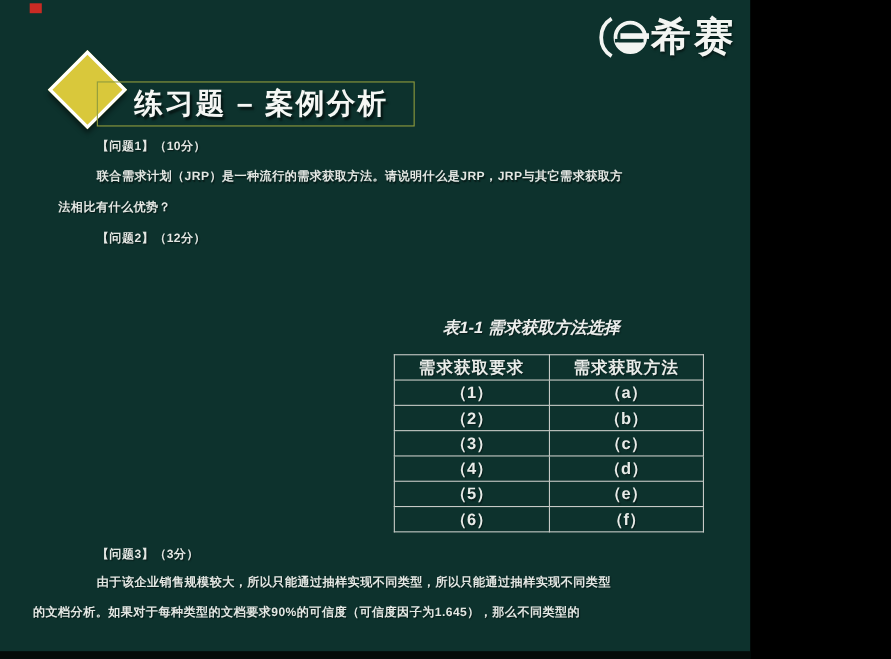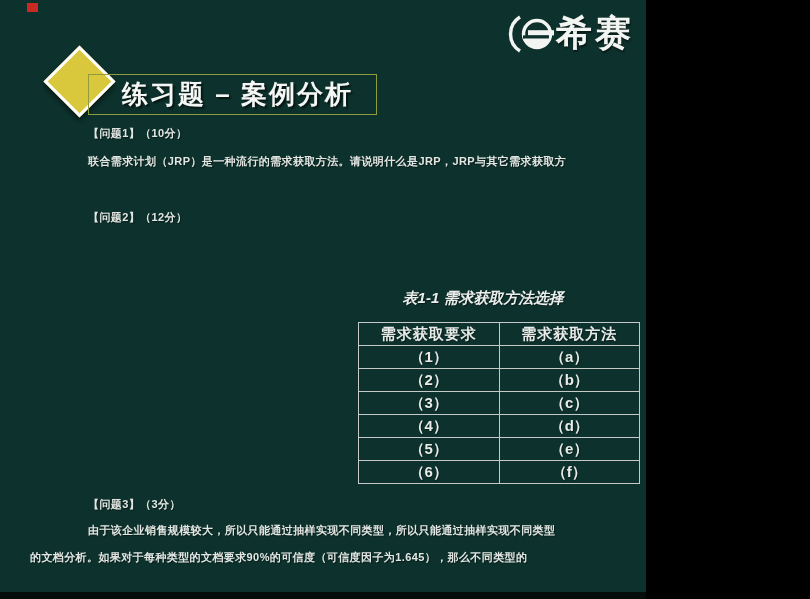--- a/index.html
+++ b/index.html
@@ -1,20 +1,21 @@
 <!DOCTYPE html>
 <html><head>
 <meta charset="utf-8">
 <style>
   html,body{margin:0;padding:0;background:#000;}
   .stage{
     position:relative;width:646px;height:599px;overflow:hidden;
     background:#0d322d;
     font-family:"Liberation Sans","DejaVu Sans",sans-serif;
     color:#e6eae6;
+    padding-left:36px;
   }
   .red-marker{position:absolute;left:27px;top:3px;width:11px;height:9px;background:#c92b24;}
   
   .brand{position:absolute;top:9px;right:12px;display:flex;align-items:center;gap:1px;}
   .brand-text{font-size:36px;font-weight:bold;color:#f3f5f2;letter-spacing:3px;
     text-shadow:1px 2px 2px rgba(0,0,0,.5);}
   
   .diamond{position:absolute;left:54px;top:56px;width:45px;height:45px;
     background:#d9c83b;border:3px solid #ffffff;transform:rotate(45deg);
     box-shadow:3px 3px 5px rgba(0,0,0,.45);}
@@ -58,20 +59,21 @@
     <span class="brand-text">希赛</span>
   </div>
 
   <div class="diamond"></div>
   <div class="title-box">
     <span class="title-text">练习题 – 案例分析</span>
   </div>
 
   <div class="ln" style="left:88px;top:122px">【问题1】（10分）</div>
   <div class="ln" style="left:88px;top:150px">联合需求计划（JRP）是一种流行的需求获取方法。请说明什么是JRP，JRP与其它需求获取方</div>
+  <div class="ln" style="left:53px;top:178px">法相比有什么优势？</div>
 
   <div class="ln" style="left:88px;top:206px">【问题2】（12分）</div>
 
   <div class="tbl-caption">表1-1 需求获取方法选择</div>
   <table class="qtable">
     <thead>
       <tr>
         <th>需求获取要求</th>
         <th>需求获取方法</th>
       </tr>

